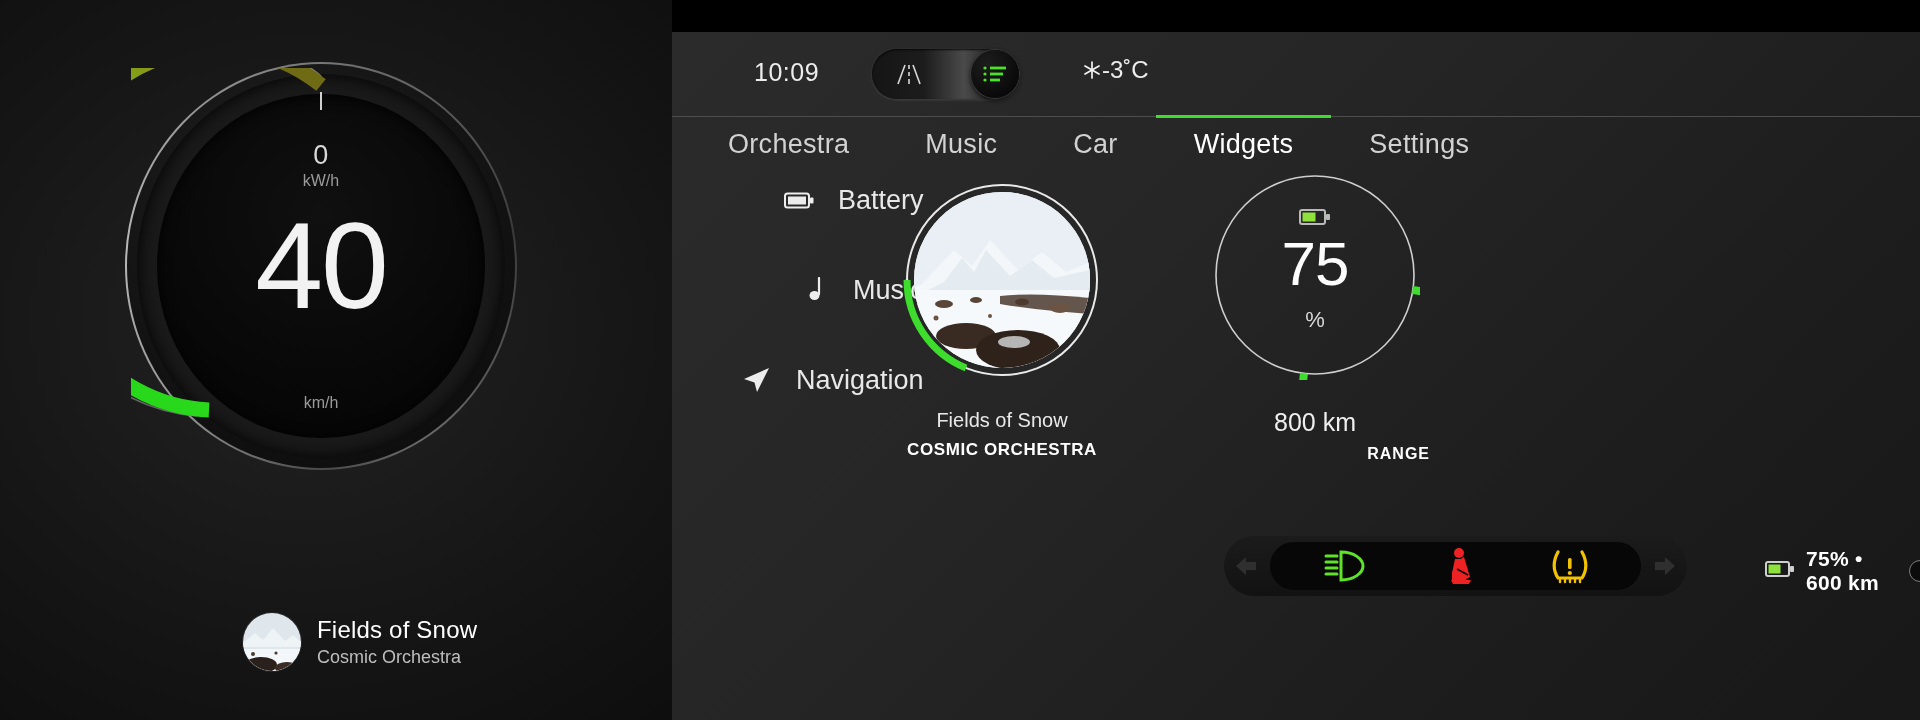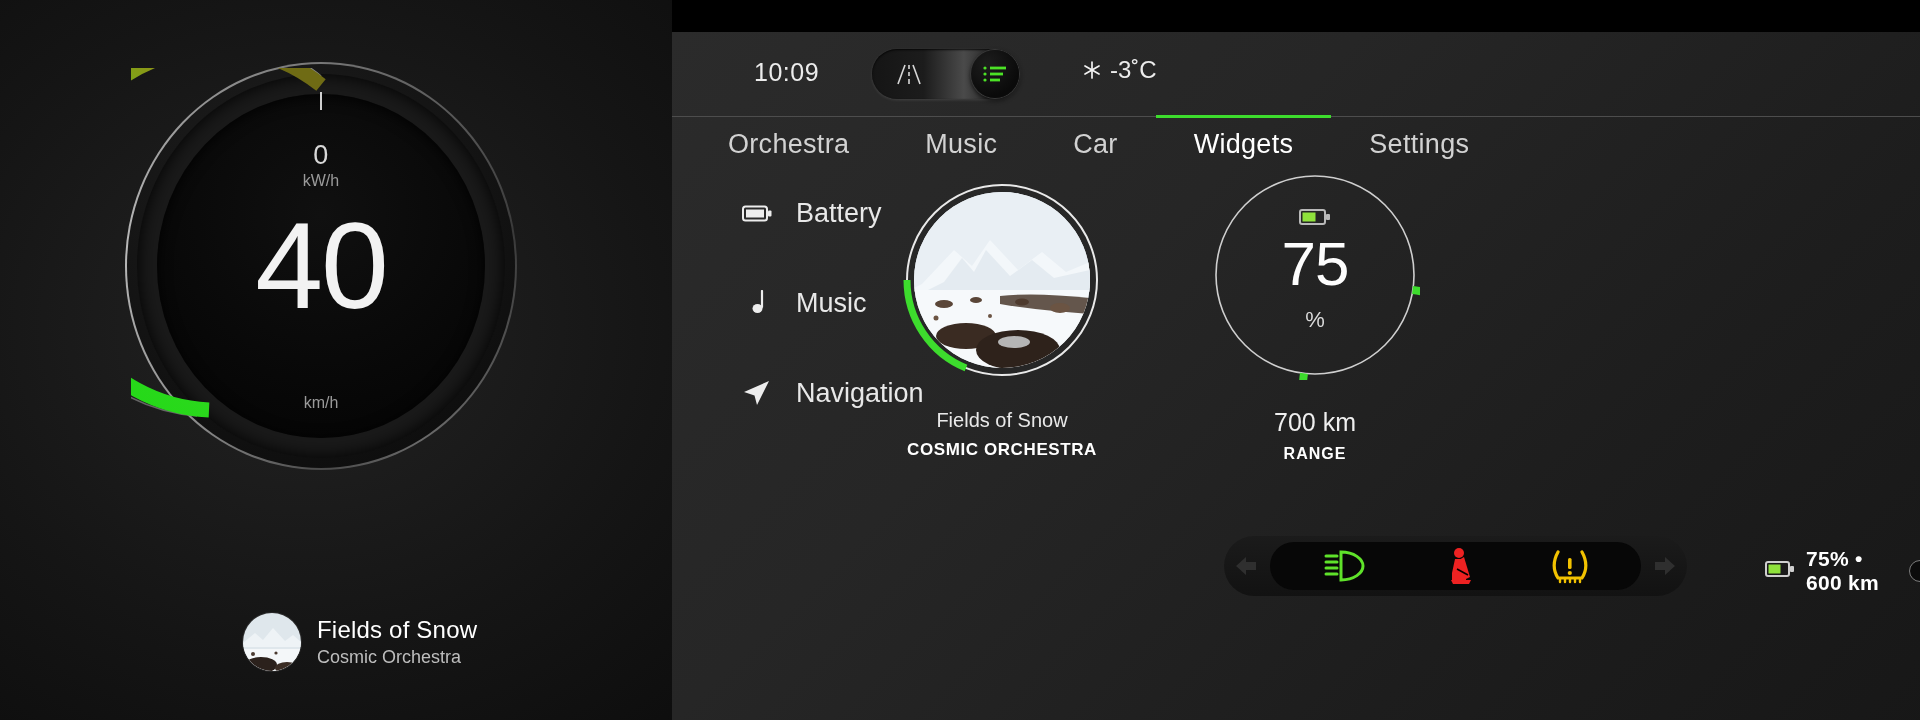--- a/index.html
+++ b/index.html
@@ -130,21 +130,21 @@
   }
   .pill-knob {
     position: absolute; right: 1px; top: 1px;
     width: 48px; height: 48px; border-radius: 50%;
     background: radial-gradient(circle at 35% 30%, #1d1d1d, #0a0a0a 70%);
     box-shadow: 0 0 0 1px #3a3a3a, 0 2px 5px rgba(0,0,0,.9);
     display: flex; align-items: center; justify-content: center;
   }
   .weather {
     position: absolute; left: 410px; top: 24px;
-    display: flex; align-items: center; gap: 8px;
+    display: flex; align-items: center; gap: 0;
     font-size: 24px; color: #ececec; font-weight: 400;
   }
 
   .tabs {
     position: absolute; left: 0; top: 84px; width: 100%;
     border-top: 1px solid #4d4d4d;
     display: flex; align-items: flex-start;
     padding-left: 18px;
   }
   .tab {
@@ -155,22 +155,22 @@
     white-space: nowrap;
   }
   .tab.active { color: #ffffff; }
   .tab.active::before {
     content: "";
     position: absolute; left: 0; right: 0; top: -2px; height: 3px;
     background: #3ddc2d;
   }
 
   .widget-list {
-    position: absolute; left: 68px; top: 163px;
-    display: flex; flex-direction: column; gap: 54px;
+    position: absolute; left: 68px; top: 150px;
+    display: flex; flex-direction: column; gap: 54px; align-items: flex-end;
   }
   .widget-row {
     display: flex; align-items: center; gap: 22px;
     height: 36px;
   }
   .widget-icon {
     width: 34px; height: 34px; flex: none;
     display: flex; align-items: center; justify-content: center;
   }
   .widget-label { font-size: 27px; color: #e8e8e8; font-weight: 300; }
@@ -225,21 +225,21 @@
   .batt-pct {
     position: absolute; left: 0; right: 0; top: 137px;
     text-align: center;
     font-size: 22px; color: #dadada; font-weight: 300;
   }
   .batt-range {
     margin-top: 28px; text-align: center;
     font-size: 25px; color: #efefef; font-weight: 300;
   }
   .batt-range-lbl {
-    margin-top: 8px; text-align: center;
+    margin-top: 8px; text-align: right;
     font-size: 16px; color: #ffffff; font-weight: 700;
     letter-spacing: 1px;
   }
 
   
   .tell-shell {
     position: absolute; left: 552px; top: 504px;
     width: 463px; height: 60px; border-radius: 30px;
     background: linear-gradient(180deg, #1b1b1b, #121212);
     display: flex; align-items: center;
@@ -443,21 +443,21 @@
         <div class="batt-icon-top">
           <svg width="32" height="18" viewBox="0 0 32 18">
             <rect x="1" y="2" width="25" height="14" rx="2" fill="none" stroke="#b9b9b9" stroke-width="2"></rect>
             <rect x="3.5" y="4.5" width="13" height="9" fill="#8fe23c"></rect>
             <rect x="27" y="6" width="4" height="6" rx="1" fill="#b9b9b9"></rect>
           </svg>
         </div>
         <div class="batt-num">75</div>
         <div class="batt-pct">%</div>
       </div>
-      <div class="batt-range">700 km</div>
+      <div class="batt-range">800 km</div>
       <div class="batt-range-lbl">RANGE</div>
     </div>
 
     <div class="tell-shell">
       <div class="tell-arrow">
         <svg width="26" height="22" viewBox="0 0 26 22">
           <path d="M12 2 L2 11 L12 20 L12 15 L22 15 L22 7 L12 7 Z" fill="#2f2f2f"></path>
         </svg>
       </div>
       <div class="tell-inner">

